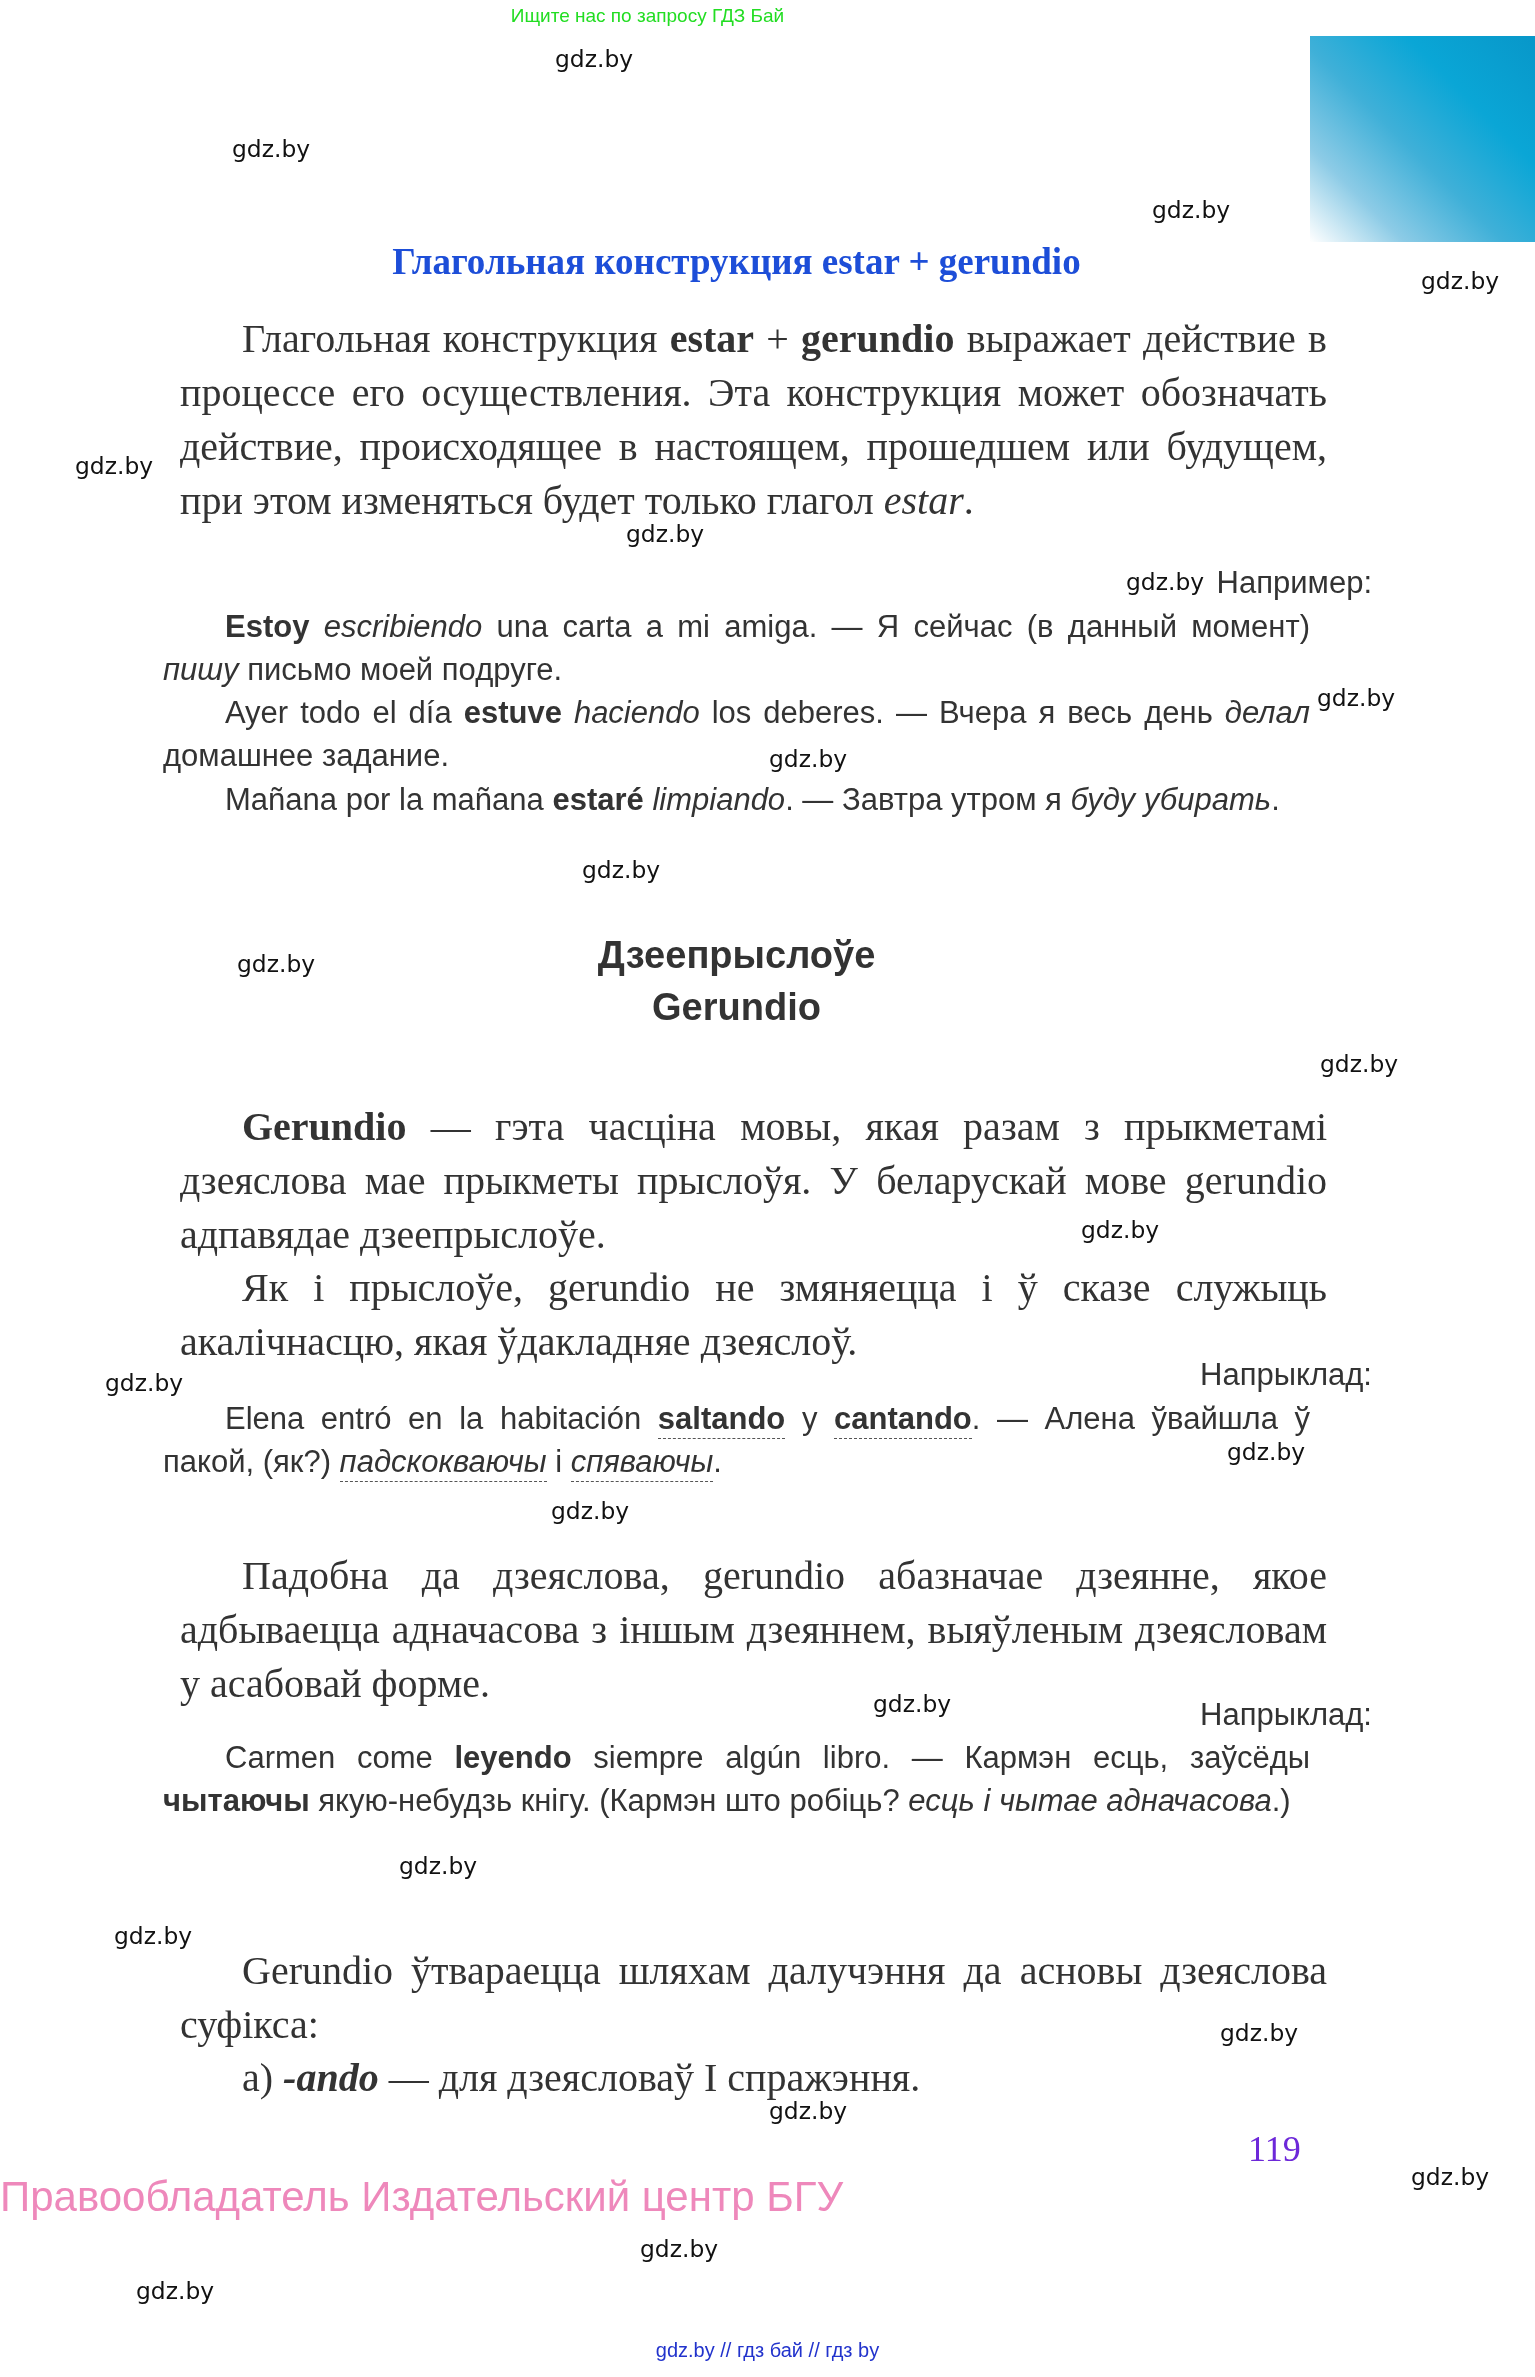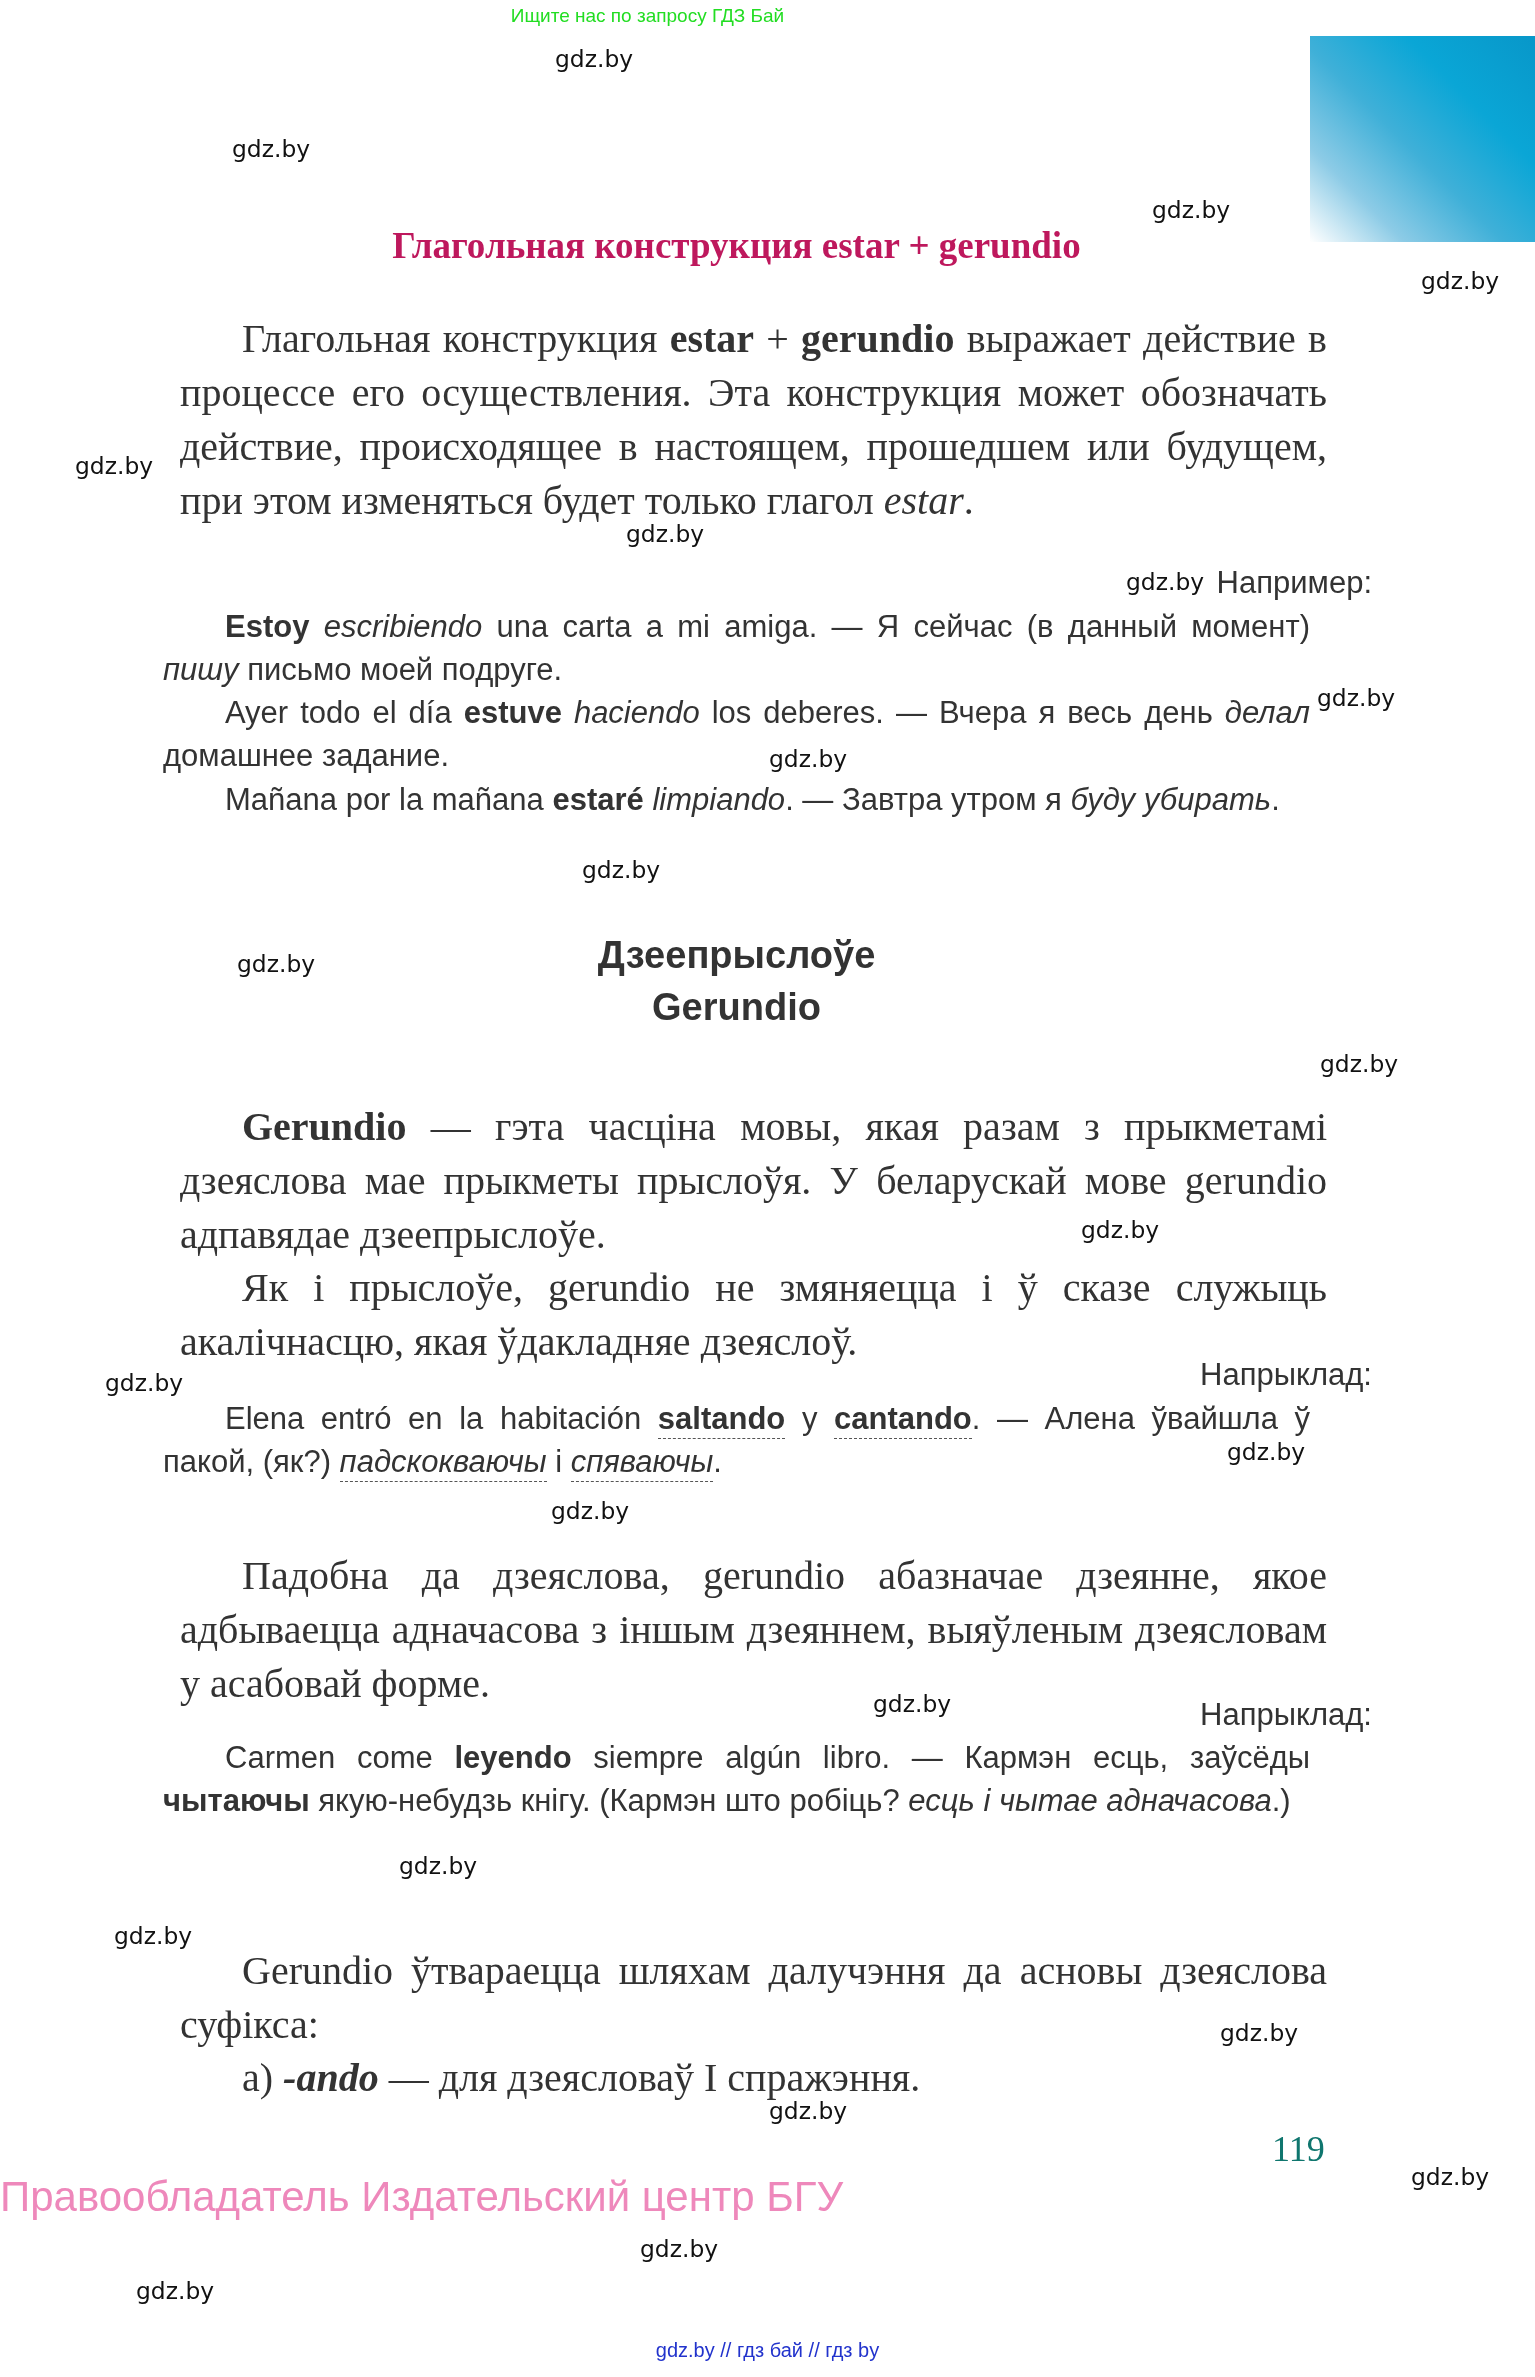--- a/index.html
+++ b/index.html
@@ -5,29 +5,29 @@
   html, body { margin: 0; padding: 0; background: #ffffff; }
   body { width: 1535px; height: 2377px; position: relative; overflow: hidden; color: #333333; }
   .abs { position: absolute; }
   .top-banner { left: 0; width: 1295px; top: 5.2px; text-align: center; font-family: "Liberation Sans", sans-serif; font-size: 19px; color: #22dd22; }
   .corner-box { left: 1310px; top: 36px; width: 225px; height: 206px;
     background: linear-gradient(45deg, #ffffff 0%, #8ccbe6 22%, #3fb0d8 45%, #0aa6d6 70%, #0897c9 100%); }
   .wm { font-family: "DejaVu Sans", sans-serif; font-size: 23.4px; color: #111111; white-space: nowrap; }
   .column { left: 163px; width: 1147px; text-align: right; }
   .serif { font-family: "Liberation Serif", serif; }
   .sans { font-family: "Liberation Sans", sans-serif; }
-  .h-serif { top: 224px; text-align: center; font-weight: bold; font-size: 37px; color: #be185d; }
+  .h-serif { top: 240px; text-align: center; font-weight: bold; font-size: 37px; color: #1d4ed8; }
   .p-serif { font-size: 40px; line-height: 54px; text-align: justify; text-align-last: left; margin: 17px; }
   .p-serif .ind { display: inline-block; width: 62px; }
   .label { font-size: 31px; line-height: 43px; padding-left: 62px; margin: 0; }
   .ex { font-size: 31px; line-height: 43px; text-align: justify; margin: 0; }
   .ex .ind { display: inline-block; width: 62px; }
   .h-sans { text-align: center; font-weight: bold; font-size: 38px; line-height: 52px; color: #333; }
   .dash-ul { border-bottom: 1.7px dashed #555; padding-bottom: 1.7px; }
-  .pagenum { left: 1248px; top: 2128px; font-family: "Liberation Serif", serif; font-size: 36px; color: #0f766e; margin-left: 24px; }
+  .pagenum { left: 1248px; top: 2128px; font-family: "Liberation Serif", serif; font-size: 36px; color: #6d28d9; }
   .copyright { left: 0; width: 1469px; top: 2173px; text-align: left; font-family: "Liberation Sans", sans-serif; font-size: 42px; color: #ee88bb; }
   .footer-links { left: 0; width: 1535px; top: 2339px; text-align: center; font-family: "Liberation Sans", sans-serif; font-size: 20px; color: #2233cc; }
   b { font-weight: bold; }
 </style>
 </head>
 <body>
 
 <div class="abs top-banner">Ищите нас по запросу ГДЗ Бай</div>
 <div class="abs corner-box"></div>
 

